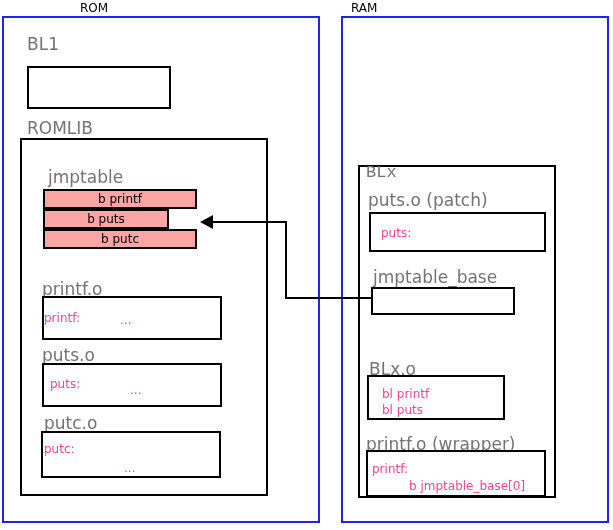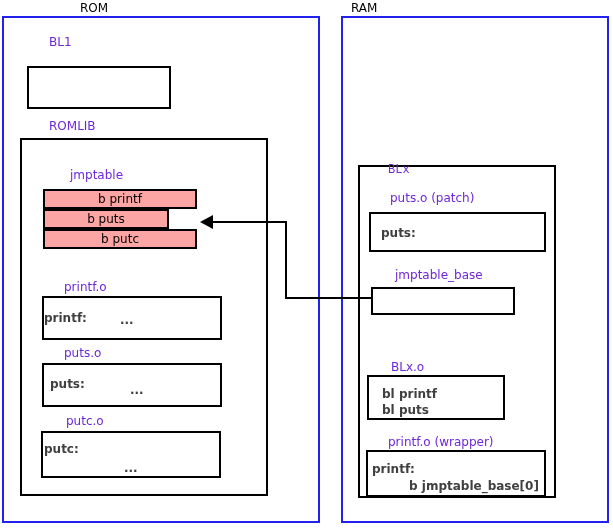--- a/index.html
+++ b/index.html
@@ -10,25 +10,24 @@
   #canvas {
     position: relative;
     width: 613px;
     height: 530px;
     background: #ffffff;
     font-family: "DejaVu Sans", sans-serif;
     overflow: hidden;
   }
   .lbl {
     position: absolute;
-    font-size: 12px;
-    color: #6d28d9;
+    font-size: 17px;
+    color: #737373;
     white-space: nowrap;
     line-height: 1;
-    margin-left: 22px;
   }
   .region {
     position: absolute;
     border: 2px solid #2222ee;
     background: transparent;
     box-sizing: border-box;
   }
   .region-title {
     position: absolute;
     font-size: 12px;
@@ -38,24 +37,23 @@
   }
   .box {
     position: absolute;
     border: 2px solid #000000;
     background: #ffffff;
     box-sizing: border-box;
   }
   .celltext {
     position: absolute;
     font-size: 12px;
-    color: #404040;
+    color: #ec4899;
     white-space: nowrap;
     line-height: 1;
-    font-weight: bold;
   }
   .jt-row {
     position: absolute;
     border: 2px solid #000000;
     background: #fca5a5;
     box-sizing: border-box;
     display: flex;
     align-items: center;
     justify-content: center;
     font-size: 12px;

